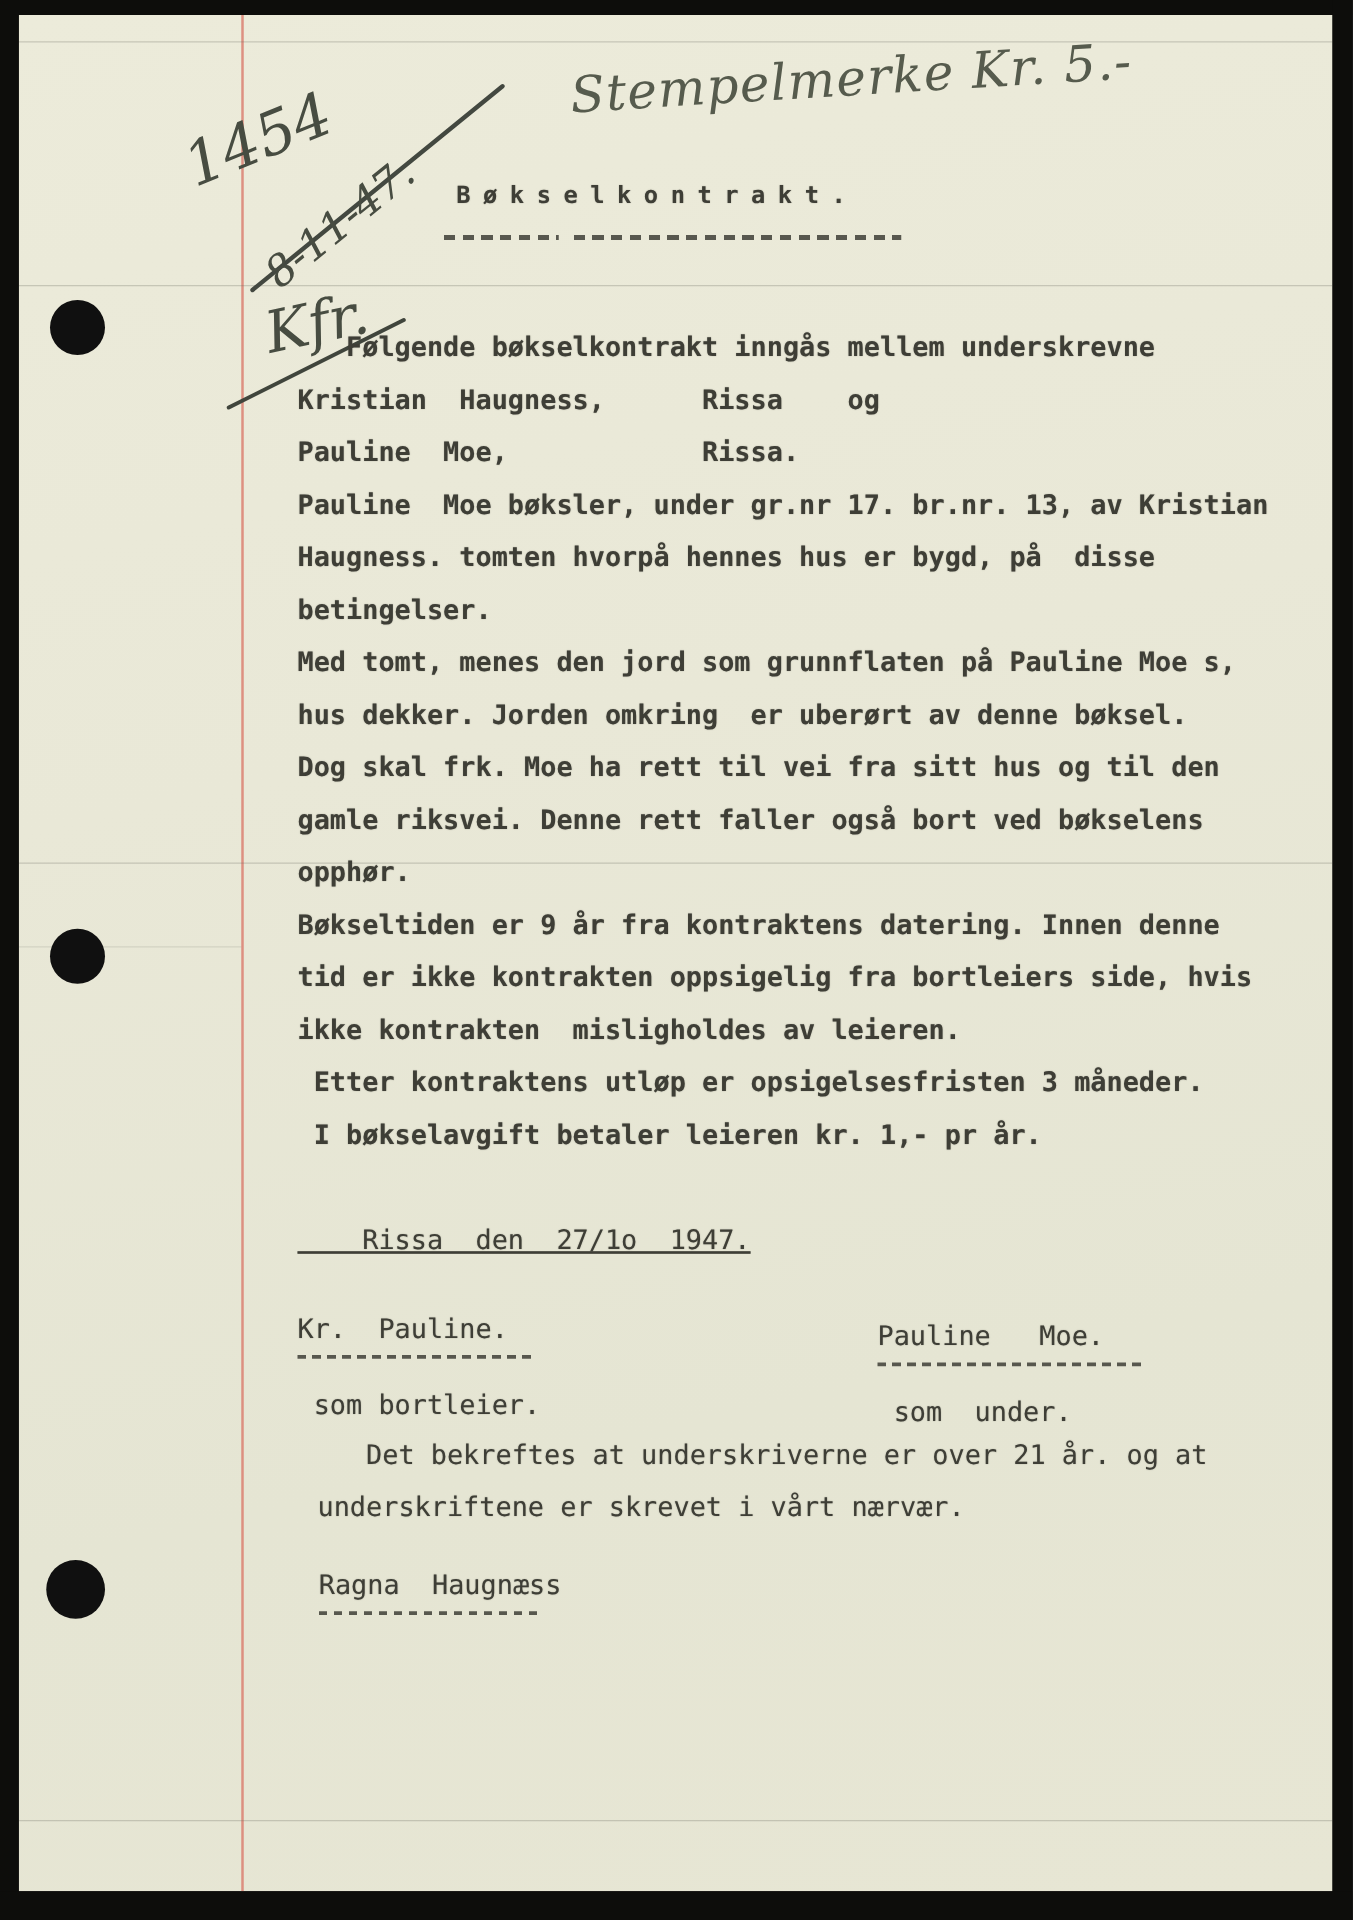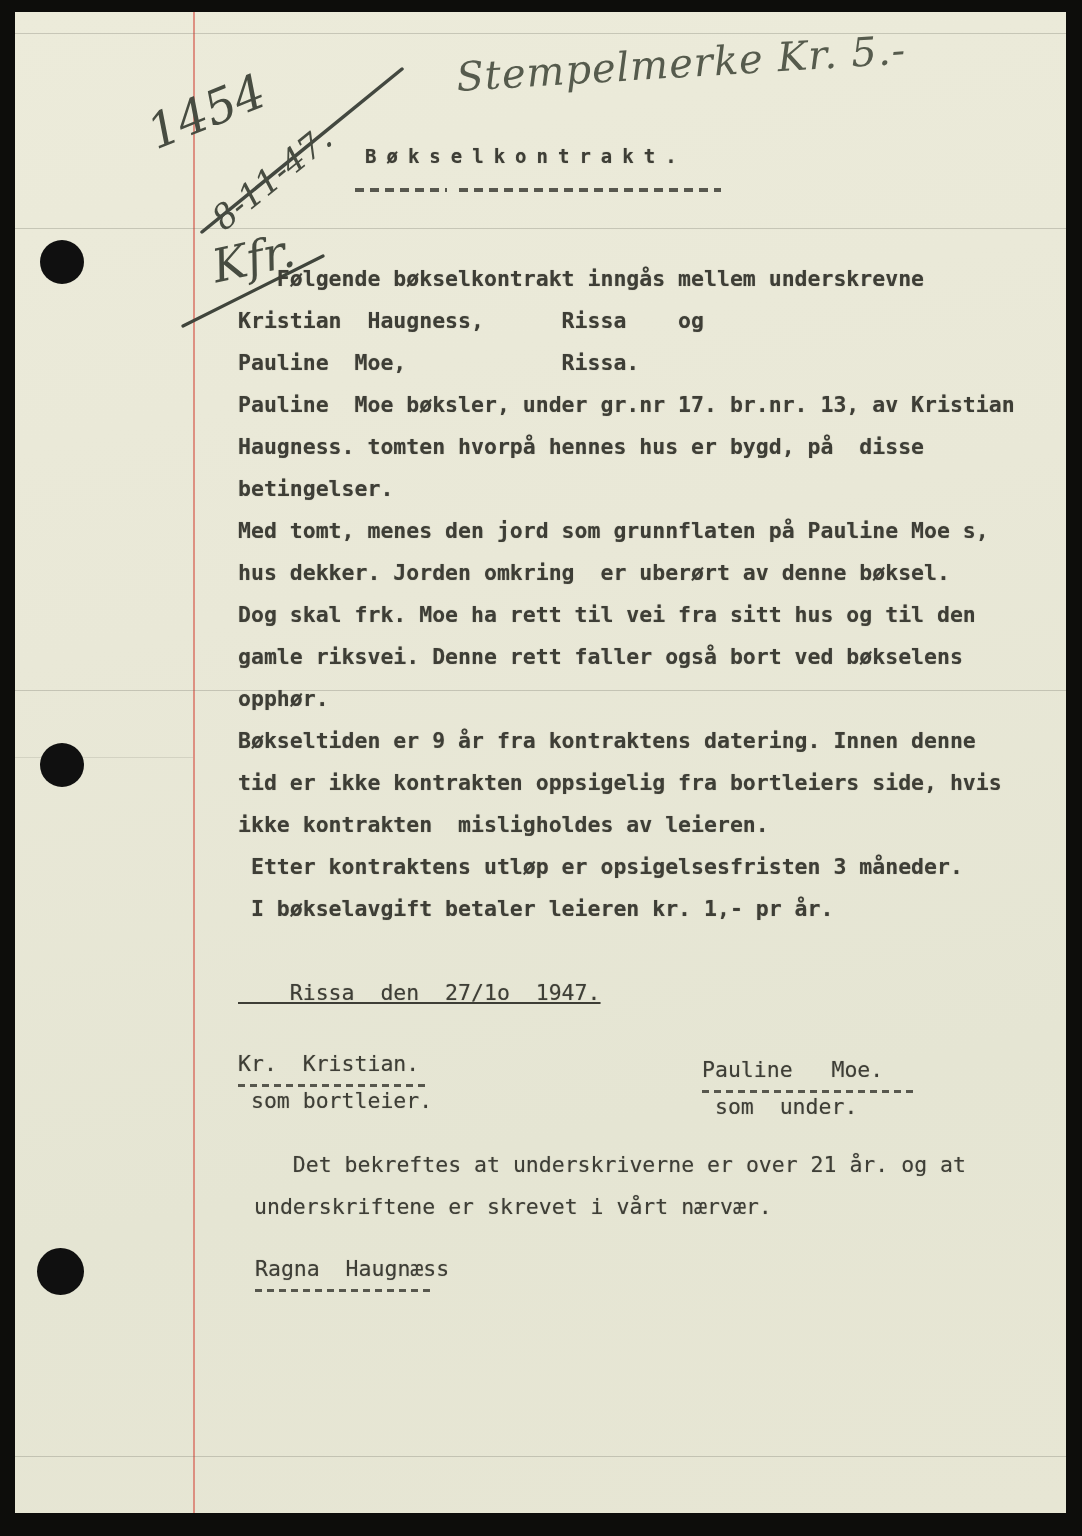--- a/index.html
+++ b/index.html
@@ -39,21 +39,21 @@
   .sig{position:absolute;color:#3e3e36;}
   .sig .name,.sig .role{
     font-size:21.5px;line-height:26px;white-space:pre;
     text-shadow:0 0 1px rgba(62,62,54,.45);
   }
   .sig .uline{
     height:3px;margin-top:7px;
     background:repeating-linear-gradient(90deg,#3e3e36 0 7px,transparent 7px 12px);
     opacity:.85;
   }
-  .sig .role{margin-top:1px;}
+  .sig .role{margin-top:25px;}
   .hand{ 
     position:absolute;font-family:"DejaVu Serif", serif;font-style:italic;
     color:#565b4d;
   }
   .stamp{
     left:440px;top:42px;font-size:40px;letter-spacing:1px;
     transform:rotate(-3.5deg);transform-origin:left top;
   }
   svg text{font-family:"DejaVu Serif", serif;font-style:italic;fill:#474c41;}
 </style>
@@ -106,21 +106,21 @@
 opphør.
 Bøkseltiden er 9 år fra kontraktens datering. Innen denne
 tid er ikke kontrakten oppsigelig fra bortleiers side, hvis
 ikke kontrakten  misligholdes av leieren.
  Etter kontraktens utløp er opsigelsesfristen 3 måneder.
  I bøkselavgift betaler leieren kr. 1,- pr år.</div>
 
     <div class="tw" style="left:223px;top:968px;line-height:26px;text-decoration:underline;">    Rissa  den  27/1o  1947.</div>
 
     <div class="sig" style="left:223px;top:1039px;">
-      <div class="name">Kr.  Kristian.</div>
+      <div class="name">Kr.  Pauline.</div>
       <div class="uline" style="width:190px;"></div>
       <div class="role"> som bortleier.</div>
     </div>
     <div class="sig" style="left:687px;top:1045px;">
       <div class="name">Pauline   Moe.</div>
       <div class="uline" style="width:212px;"></div>
       <div class="role"> som  under.</div>
     </div>
 
     <div class="tw" style="left:239px;top:1132px;">   Det bekreftes at underskriverne er over 21 år. og at

